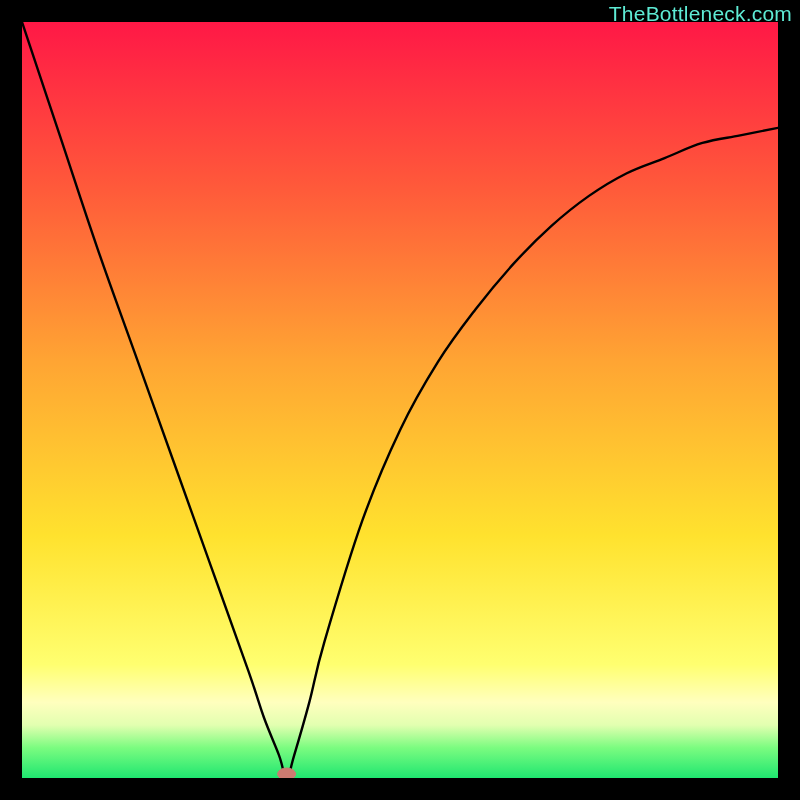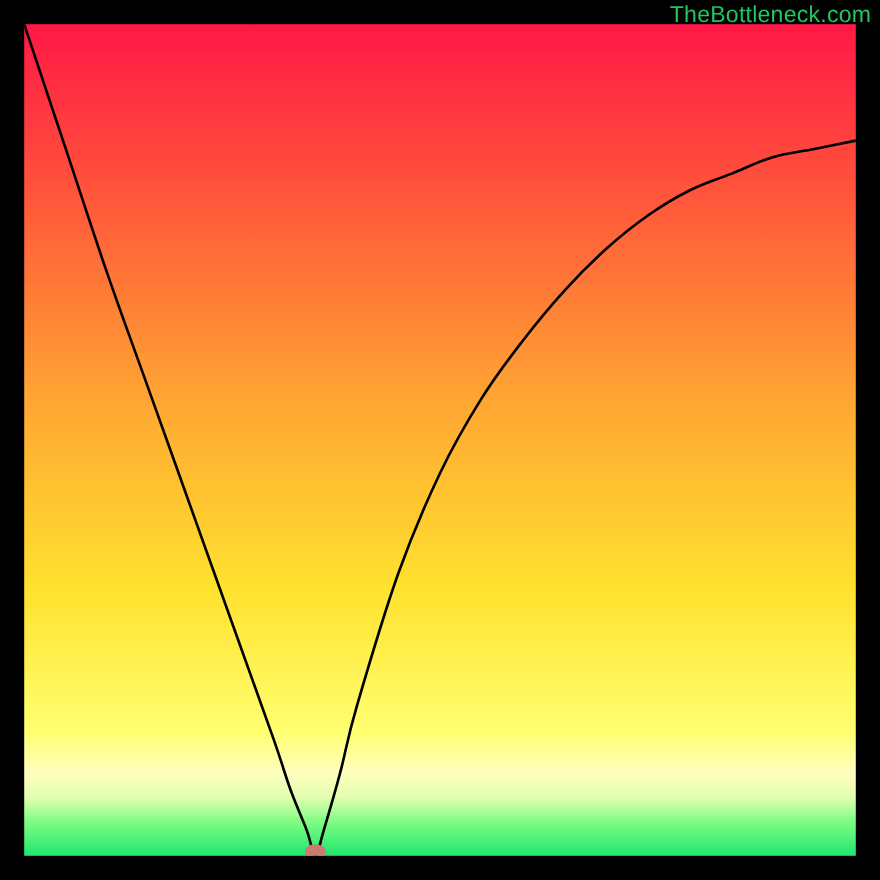--- a/index.html
+++ b/index.html
@@ -27,21 +27,21 @@
       #ffffbe 90%,
       #e2ffb0 93%,
       #7bfc80 96%,
       #1fe670 100%
     );
   }
   .watermark {
     position: absolute;
     top: 2px;
     right: 8px;
-    color: #22c55e;
+    color: #5eead4;
     font-size: 21px;
     font-weight: 500;
     letter-spacing: 0.2px;
     user-select: none;
   }
   svg.plot {
     position: absolute;
     left: 0;
     top: 0;
     width: 756px;

